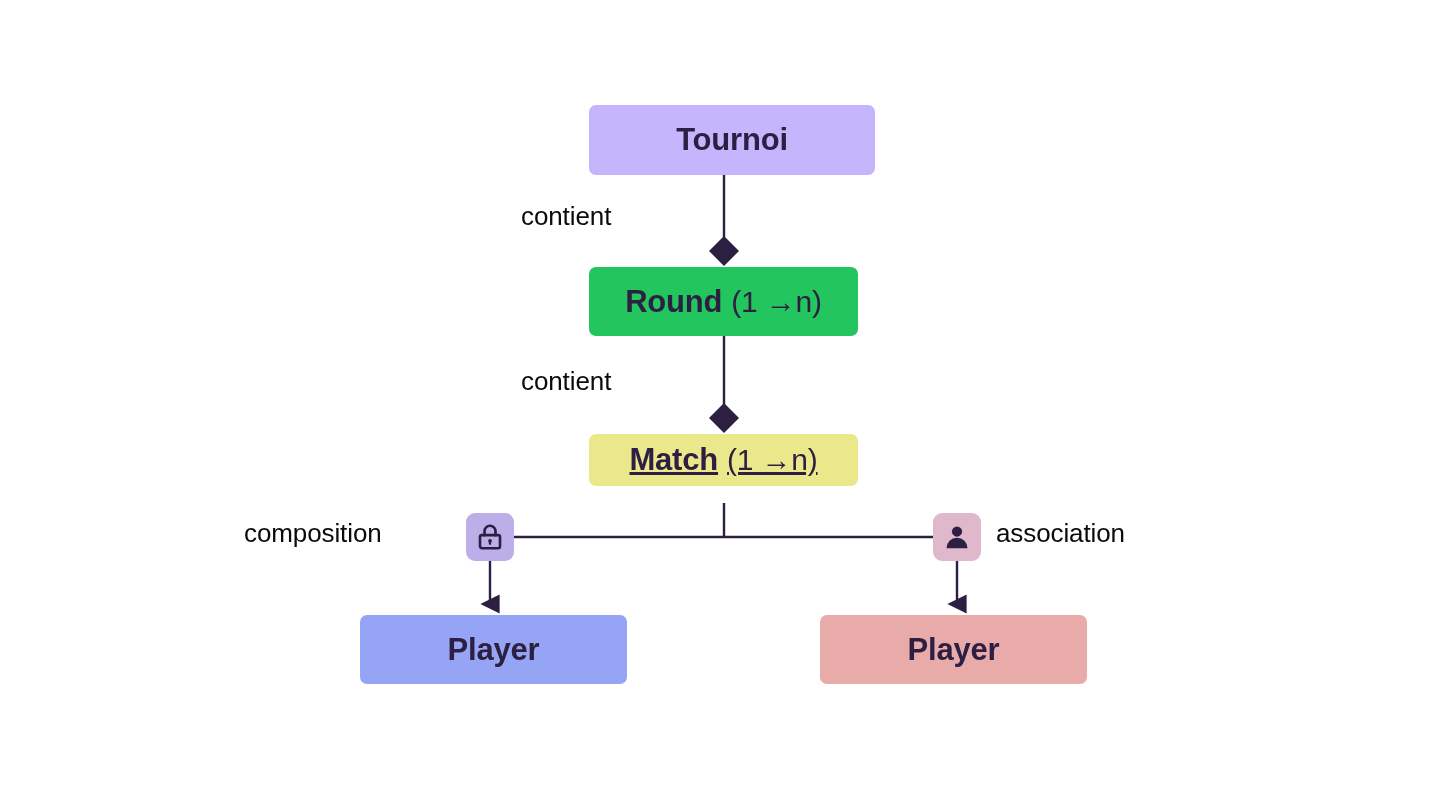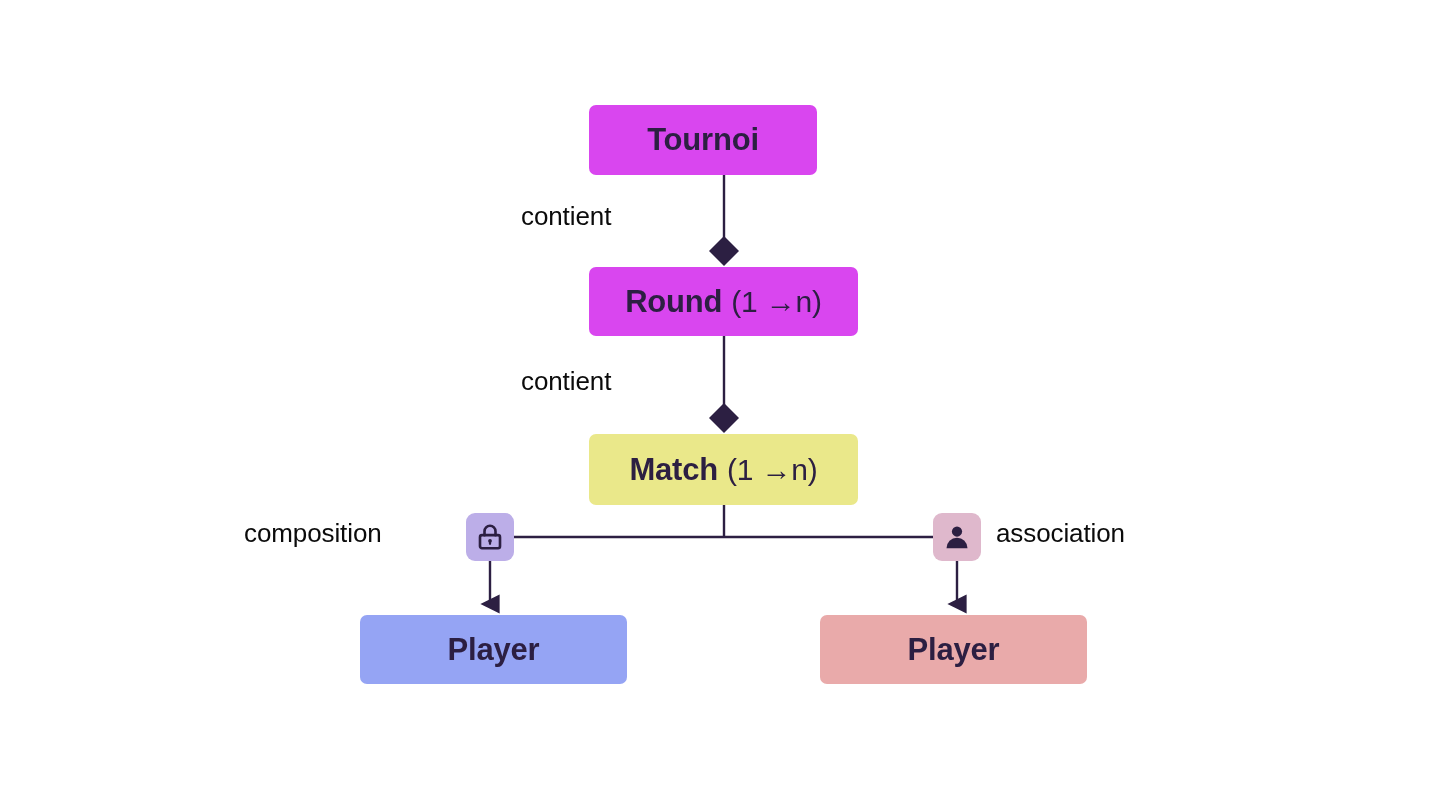--- a/index.html
+++ b/index.html
@@ -51,32 +51,33 @@
   }
   .node .mult {
     font-weight: normal;
     font-size: 30px;
     margin-left: 9px;
     letter-spacing: -0.2px;
   }
 
   #node-tournoi {
     left: 589px; top: 105px;
-    width: 228px; height: 70px;
-    background: #d946ef;
+    width: 286px; height: 70px;
+    background: #c4b5fd;
   }
   #node-round {
     left: 589px; top: 267px;
     width: 269px; height: 69px;
-    background: #d946ef;
+    background: #22c55e;
   }
   #node-match {
     left: 589px; top: 434px;
-    width: 269px; height: 71px;
+    width: 269px; height: 52px;
     background: #eae88a;
+    text-decoration: underline;
   }
   #node-player-left {
     left: 360px; top: 615px;
     width: 267px; height: 69px;
     background: #95a4f4;
   }
   #node-player-right {
     left: 820px; top: 615px;
     width: 267px; height: 69px;
     background: #e9aaaa;

